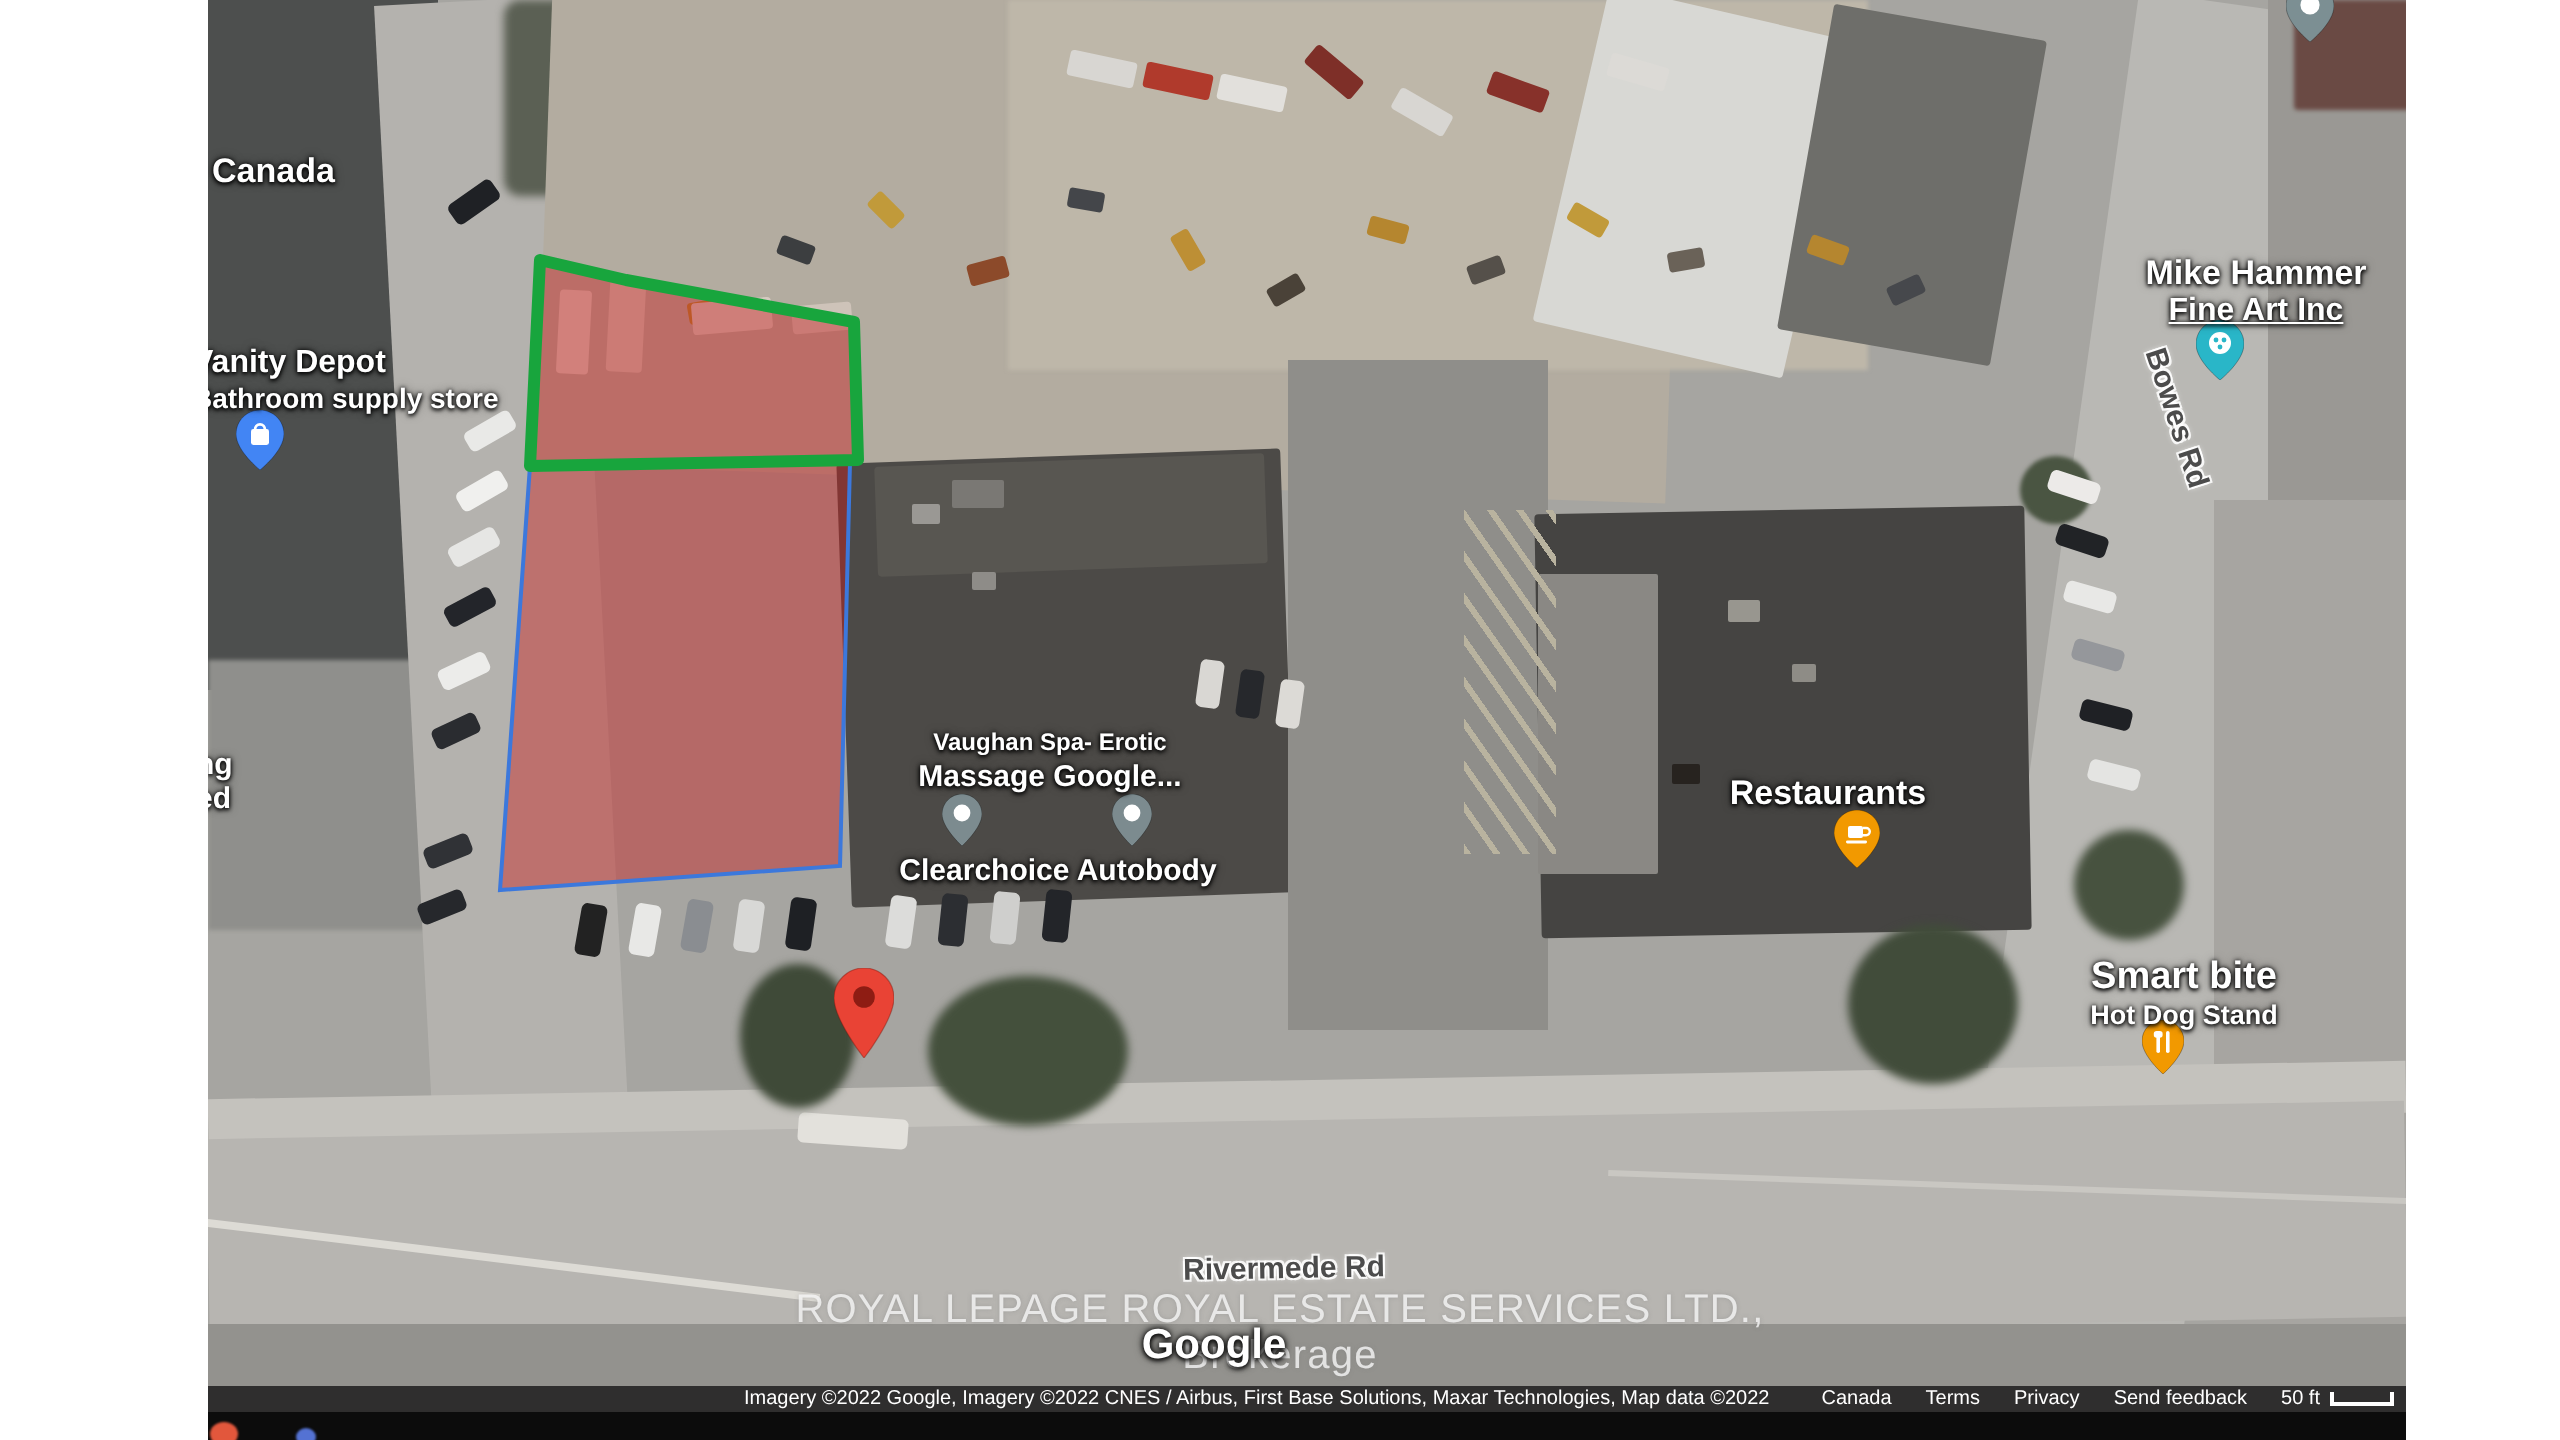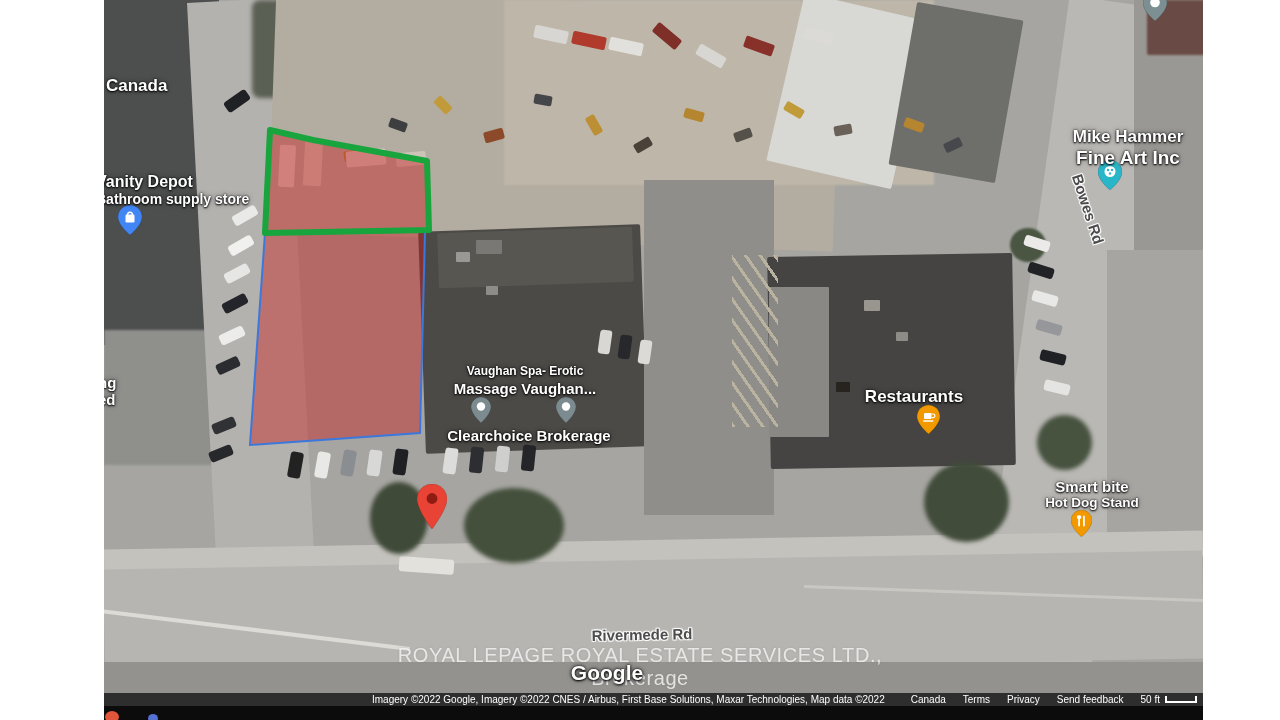--- a/index.html
+++ b/index.html
@@ -140,36 +140,36 @@
       <div class="poi-label" style="font-size:14px;">Bathroom supply store</div>
     </div>
 
     <div class="lbl" style="left:-6px;top:374px;">
       <div class="poi-label" style="font-size:15px;">ng</div>
       <div class="poi-label" style="font-size:15px;">ed</div>
     </div>
 
     <div class="lbl center" style="left:1024px;top:127px;">
       <div class="poi-label" style="font-size:17px;">Mike Hammer</div>
-      <div class="poi-label" style="font-size:19px;">Fine Art Inc</div>
+      <div class="poi-label" style="font-size:16px;text-decoration:underline;">Fine Art Inc</div>
     </div>
 
     <div class="lbl road-label" style="left:981px;top:172px;font-size:15px;transform:rotate(72deg);transform-origin:left top;">Bowes Rd</div>
 
     <div class="lbl center" style="left:421px;top:362px;line-height:18px;">
       <div class="poi-label" style="font-size:12px;">Vaughan Spa- Erotic</div>
-      <div class="poi-label" style="font-size:15px;">Massage Vaughan...</div>
-    </div>
-
-    <div class="lbl center poi-label" style="left:425px;top:427px;font-size:15px;">Clearchoice Brokerage</div>
+      <div class="poi-label" style="font-size:15px;">Massage Google...</div>
+    </div>
+
+    <div class="lbl center poi-label" style="left:425px;top:427px;font-size:15px;">Clearchoice Autobody</div>
 
     <div class="lbl center poi-label" style="left:810px;top:387px;font-size:17px;">Restaurants</div>
 
     <div class="lbl center" style="left:988px;top:478px;">
-      <div class="poi-label" style="font-size:15px;">Smart bite</div>
+      <div class="poi-label" style="font-size:19px;">Smart bite</div>
       <div class="poi-label" style="font-size:13.5px;">Hot Dog Stand</div>
     </div>
 
     <div class="lbl center road-label" style="left:538px;top:626px;font-size:15px;transform:translateX(-50%) rotate(-1deg);">Rivermede Rd</div>
 
     <div class="pin" style="left:14px;top:205px;">
       <svg width="24" height="30" viewBox="0 0 24 30">
         <path d="M12 0C5.4 0 0 5.4 0 12c0 8.5 12 18 12 18s12-9.5 12-18C24 5.4 18.6 0 12 0z" fill="#4285F4" stroke="rgba(0,0,0,.3)" stroke-width=".5"></path>
         <rect x="7.5" y="9.5" width="9" height="8" rx="1.2" fill="#fff"></rect>
         <path d="M9.5 10 a2.5 2.8 0 0 1 5 0" stroke="#fff" fill="none" stroke-width="1.4"></path>

